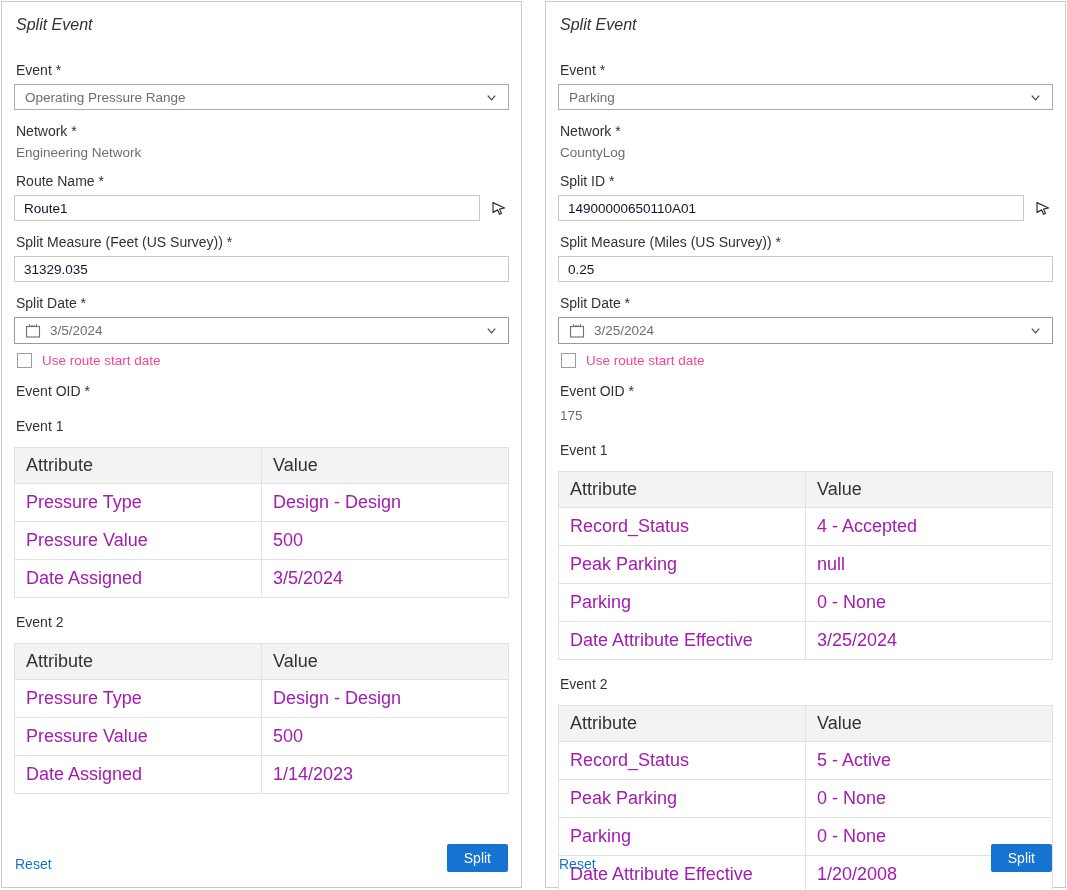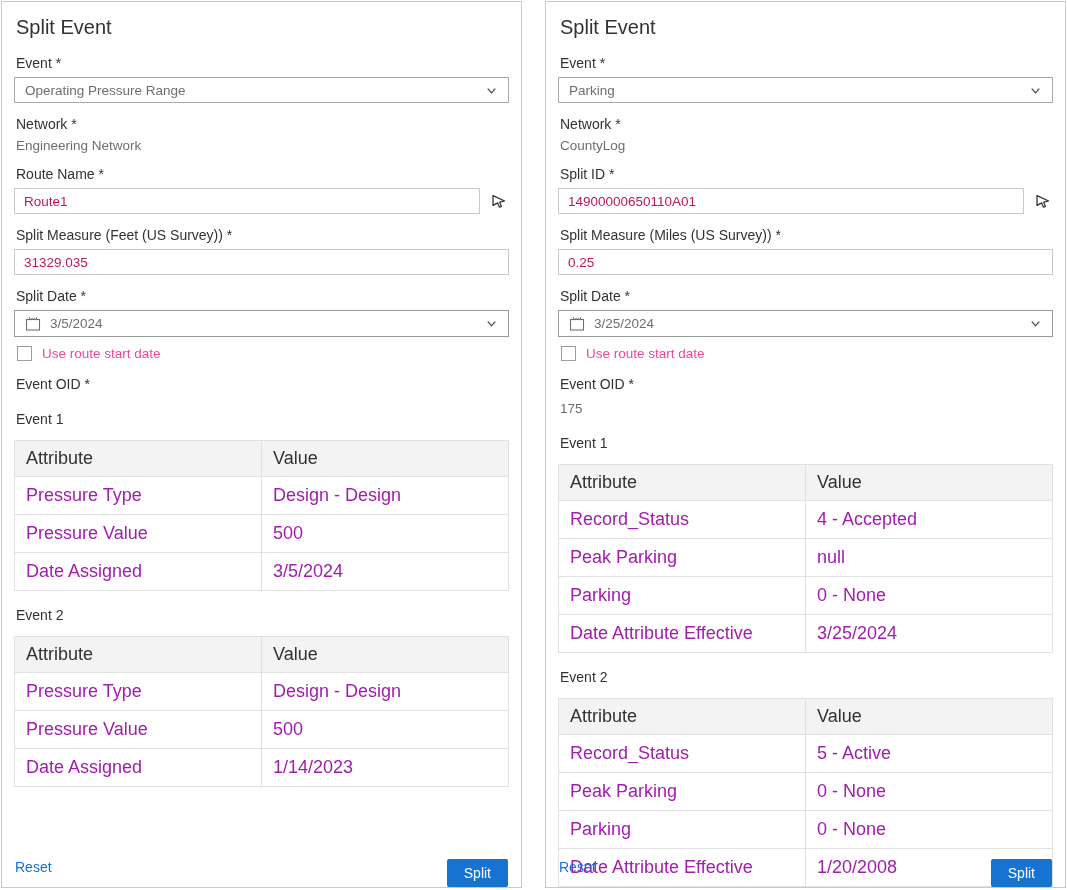--- a/index.html
+++ b/index.html
@@ -9,35 +9,35 @@
     width: 1067px; height: 890px; overflow: hidden;
   }
   .panels { display: flex; gap: 23px; padding: 1px; }
   .panel {
     position: relative;
     width: 521px; height: 887px;
     border: 1px solid #c9c9c9;
     background: #ffffff;
     padding: 13px 12px;
   }
-  .panel-title { font-size: 20px; color: #323232; margin: 1px 0 16px 2px; }
+  .panel-title { font-size: 16px; color: #323232; margin: 1px 0 28px 2px; font-style: italic; }
   .group { margin-bottom: 13px; }
   .fld-label { display: block; font-size: 14px; color: #323232; margin: 0 0 6px 2px; }
   .static-value { font-size: 13.5px; color: #6e6e6e; margin-left: 2px; }
 
   .select {
     height: 26px; border: 1px solid #ababab; background: #fff;
     display: flex; align-items: center; justify-content: space-between;
     padding: 0 10px; font-size: 13.5px; color: #6e6e6e; cursor: pointer;
   }
   .chevron { display: flex; align-items: center; }
 
   .text-input {
     width: 100%; height: 26px; border: 1px solid #c9c9c9; background: #fff;
-    padding: 0 9px; font-size: 13.5px; color: #be185d;
+    padding: 0 9px; font-size: 13.5px; color: #0f172a;
     font-family: "Liberation Sans", "DejaVu Sans", sans-serif; outline: none;
   }
   .input-row { display: flex; align-items: center; gap: 9px; }
   .input-row .text-input { flex: 1; }
   .picker-btn { display: flex; align-items: center; cursor: pointer; padding: 1px; }
 
   .date-select {
     height: 27px; border: 1px solid #9b9b9b; background: #fff;
     display: flex; align-items: center; padding: 0 10px;
     font-size: 13.5px; color: #6e6e6e; cursor: pointer;
@@ -58,22 +58,22 @@
 
   table.attrs { width: 100%; border-collapse: collapse; font-size: 18px; table-layout: fixed; margin-top: 13px; }
   table.attrs th, table.attrs td { border: 1px solid #e1e1e1; text-align: left; }
   table.attrs th {
     background: #f3f3f3; color: #323232; font-weight: normal;
     padding: 7px 11px;
   }
   table.attrs td { color: #a21caf; padding: 8px 11px; background: #fff; }
 
   .footer {
-    position: absolute; left: 13px; right: 13px; bottom: 0;
-    display: flex; align-items: flex-start; justify-content: space-between;
+    position: absolute; left: 13px; right: 13px; bottom: 15px;
+    display: flex; align-items: flex-end; justify-content: space-between;
   }
   .reset-link { color: #1673d2; font-size: 14px; cursor: pointer; text-decoration: none; }
   .split-btn {
     background: #1673d2; color: #ffffff; border: none; border-radius: 2px;
     font-size: 14px; padding: 6px 17px; cursor: pointer;
     font-family: "Liberation Sans", "DejaVu Sans", sans-serif;
   }
 </style>
 </head>
 <body>

